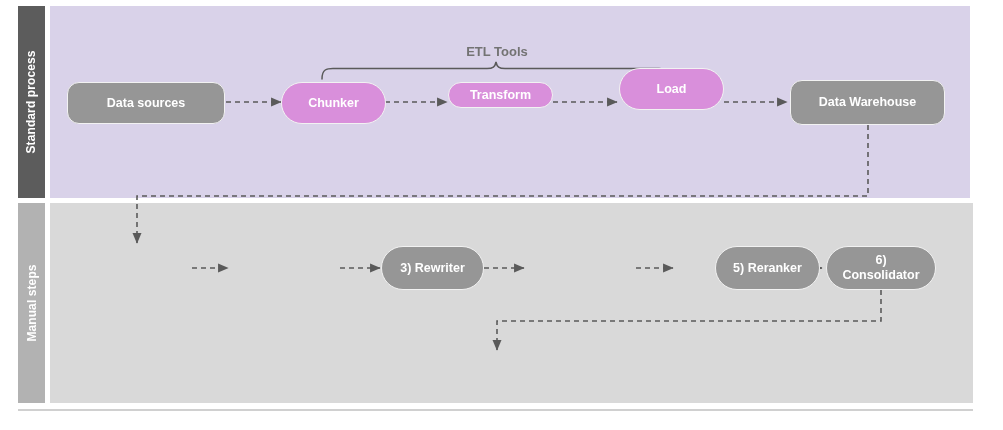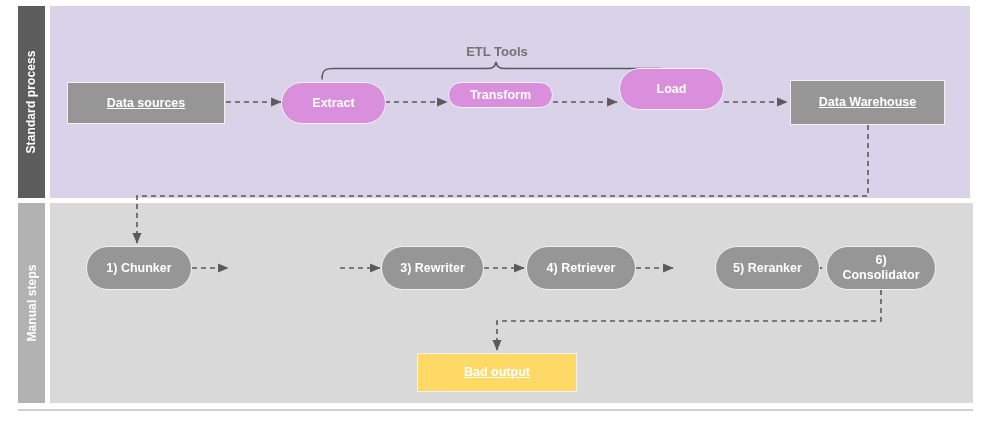--- a/index.html
+++ b/index.html
@@ -62,21 +62,21 @@
     align-items: center;
     justify-content: center;
     text-align: center;
     color: #ffffff;
     font-size: 12.5px;
     font-weight: bold;
     line-height: 1.18;
     border: 1.6px solid #f2f2f2;
     z-index: 5;
   }
-  .node.rect   { border-radius: 0; text-decoration: underline; }
+  .node.rect   { border-radius: 12px; }
   .node.pill   { border-radius: 999px; }
 
   .node.gray   { background: #969696; }
   .node.orchid { background: #d98fdb; }
   .node.amber  { background: #ffd966; }
 
   
   #wires {
     position: absolute;
     left: 0; top: 0;
@@ -145,56 +145,47 @@
              C497,67 499,68.5 505,68.5 L659,68.5 C665,68.5 670,69 670,79" fill="none" stroke="#5a5a5a" stroke-width="1.5" stroke-linecap="round"></path>
   </svg>
 
   <div id="etl-label">ETL Tools</div>
 
   <div class="node rect gray" style="left:67px;  top:82px;  width:158px; height:42px;">
     <span>Data sources</span>
   </div>
 
   <div class="node pill orchid" style="left:281px; top:82px;  width:105px; height:42px;">
-    <span>Extract</span>
+    <span>Chunker</span>
   </div>
 
   <div class="node pill orchid" style="left:448px; top:82px;  width:105px; height:26px;">
     <span>Transform</span>
   </div>
 
   <div class="node pill orchid" style="left:619px; top:68px;  width:105px; height:42px;">
     <span>Load</span>
   </div>
 
   <div class="node rect gray" style="left:790px; top:80px;  width:155px; height:45px;text-align:center;">
     <span>Data Warehouse</span>
   </div>
 
-  <div class="node pill gray" style="left:86px;  top:246px; width:106px; height:44px;">
-    <span>1) Chunker</span>
-  </div>
 
 
   <div class="node pill gray" style="left:381px; top:246px; width:103px; height:44px;text-align:center;">
     <span>3) Rewriter</span>
   </div>
 
-  <div class="node pill gray" style="left:526px; top:246px; width:110px; height:44px;">
-    <span>4) Retriever</span>
-  </div>
 
   <div class="node pill gray" style="left:715px; top:246px; width:105px; height:44px;">
     <span>5) Reranker</span>
   </div>
 
   <div class="node pill gray" style="left:826px; top:246px; width:110px; height:44px;">
     <span>
       <span>6)</span><br>
       <span>Consolidator</span>
     </span>
   </div>
 
-  <div class="node rect amber" style="left:417px; top:353px; width:160px; height:39px;">
-    <span>Bad output</span>
-  </div>
 
 </div>
 
 </body></html>

